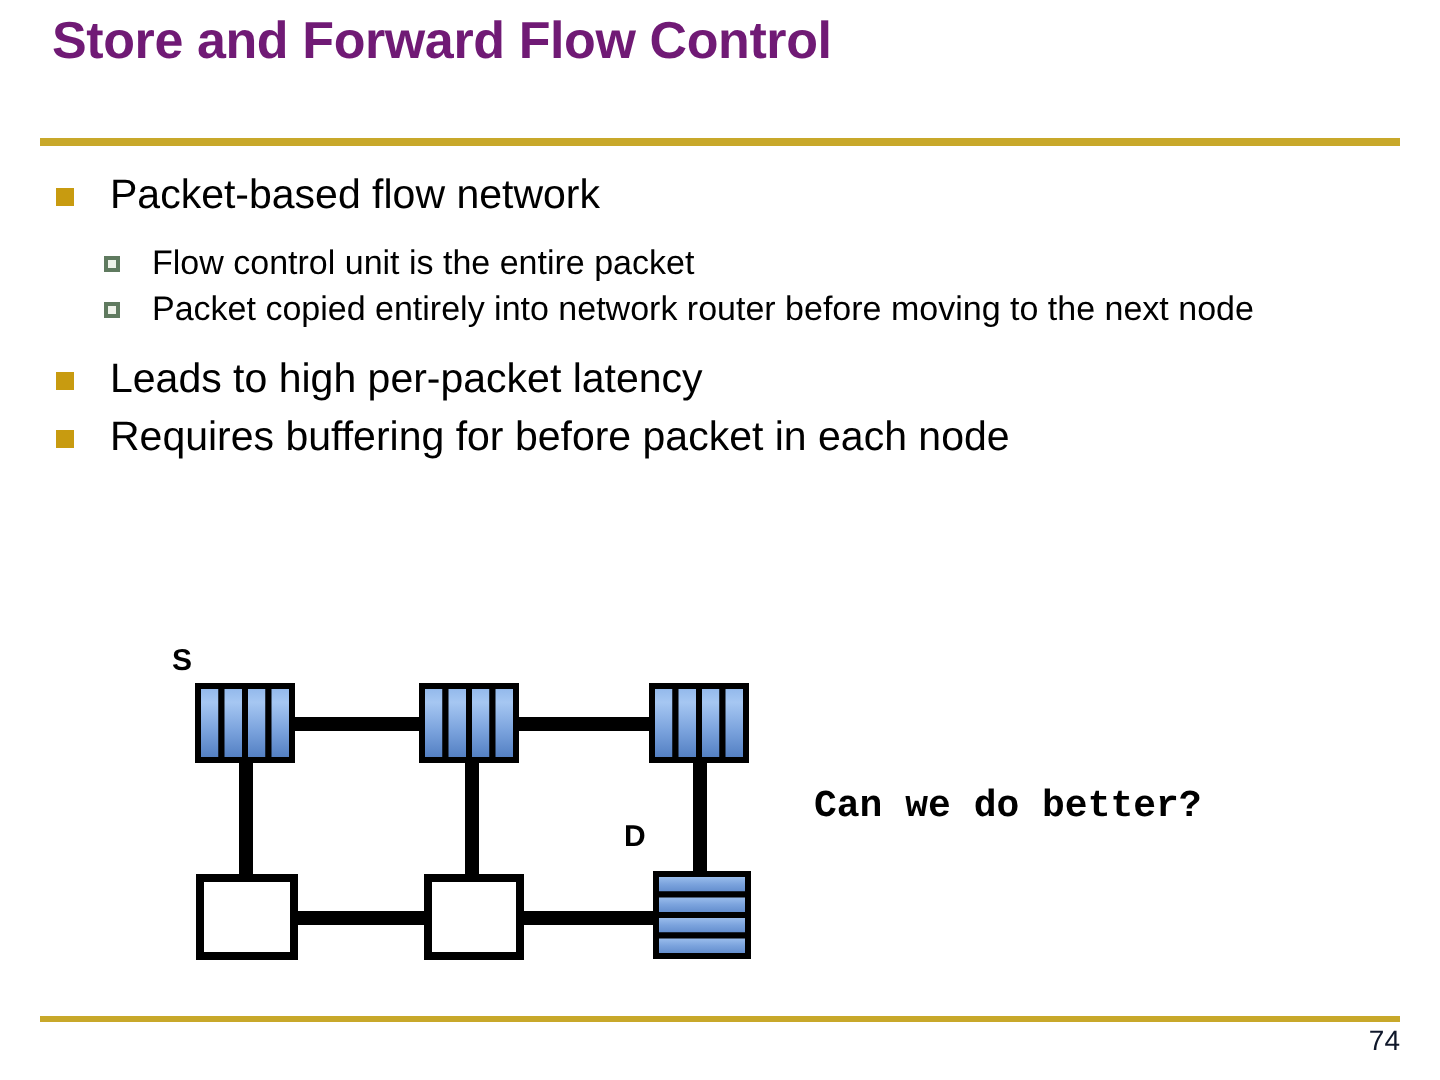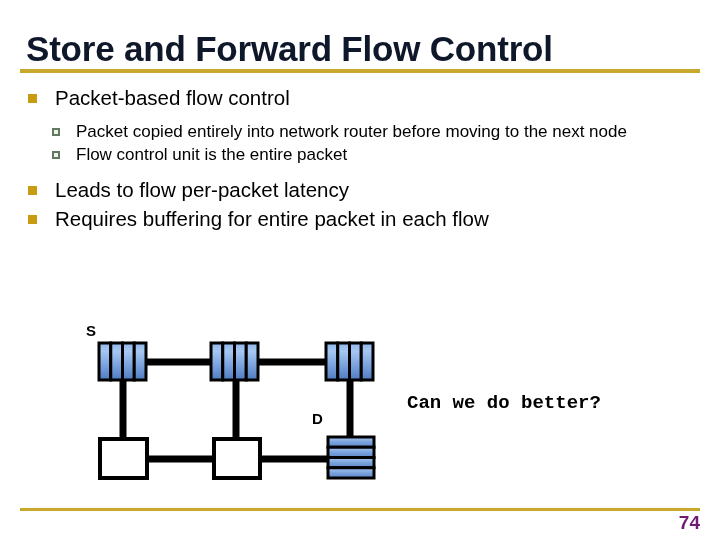--- a/index.html
+++ b/index.html
@@ -19,24 +19,24 @@
   .slide {
     position: relative;
     width: 720px;
     height: 540px;
   }
 
   
   .title {
     position: absolute;
     left: 26px;
-    top: 30px;
-    font-size: 35px;
+    top: 6px;
+    font-size: 26px;
     font-weight: bold;
-    color: #0f172a;
+    color: #701a75;
     letter-spacing: -0.2px;
     white-space: nowrap;
     line-height: 1.1;
   }
   .title-rule {
     position: absolute;
     left: 20px;
     top: 69px;
     width: 680px;
     height: 4px;
@@ -128,60 +128,59 @@
     left: 20px;
     top: 508px;
     width: 680px;
     height: 3px;
     background: #c8a82a;
   }
   .page-number {
     position: absolute;
     right: 20px;
     top: 512px;
-    font-size: 19px;
-    color: #701a75;
-    font-weight: bold;
+    font-size: 14px;
+    color: #0f172a;
   }
 </style>
 </head>
 <body>
 
 <div class="slide">
 
   <div class="title">Store and Forward Flow Control</div>
   <div class="title-rule"></div>
 
   <div class="body">
 
     <div class="b1">
       <span class="mk"></span>
-      <span>Packet-based flow control</span>
+      <span>Packet-based flow network</span>
     </div>
 
 
     <div class="sub-block">
+      <div class="b2">
+        <span class="mk2"></span>
+        <span>Flow control unit is the entire packet</span>
+      </div>
       <div class="b2">
         <span class="mk2"></span>
         <span>Packet copied entirely into network router before moving to the next node</span>
       </div>
-      <div class="b2">
-        <span class="mk2"></span>
-        <span>Flow control unit is the entire packet</span>
-      </div>
     </div>
 
     <div class="b1">
       <span class="mk"></span>
-      <span>Leads to flow per-packet latency</span>
+      <span>Leads to high per-packet latency</span>
     </div>
 
     <div class="b1">
       <span class="mk"></span>
-      <span>Requires buffering for entire packet in each flow</span>
+      <span>Requires buffering for before packet in each node</span>
     </div>
 
   </div>
 
   <div class="diagram">
     <svg width="720" height="540" viewBox="0 0 720 540" xmlns="http://www.w3.org/2000/svg">
       <defs>
         <linearGradient id="gradV" x1="0" y1="0" x2="0" y2="1">
           <stop offset="0%" stop-color="#8fb6ea"></stop>
           <stop offset="22%" stop-color="#a6c7f2"></stop>

